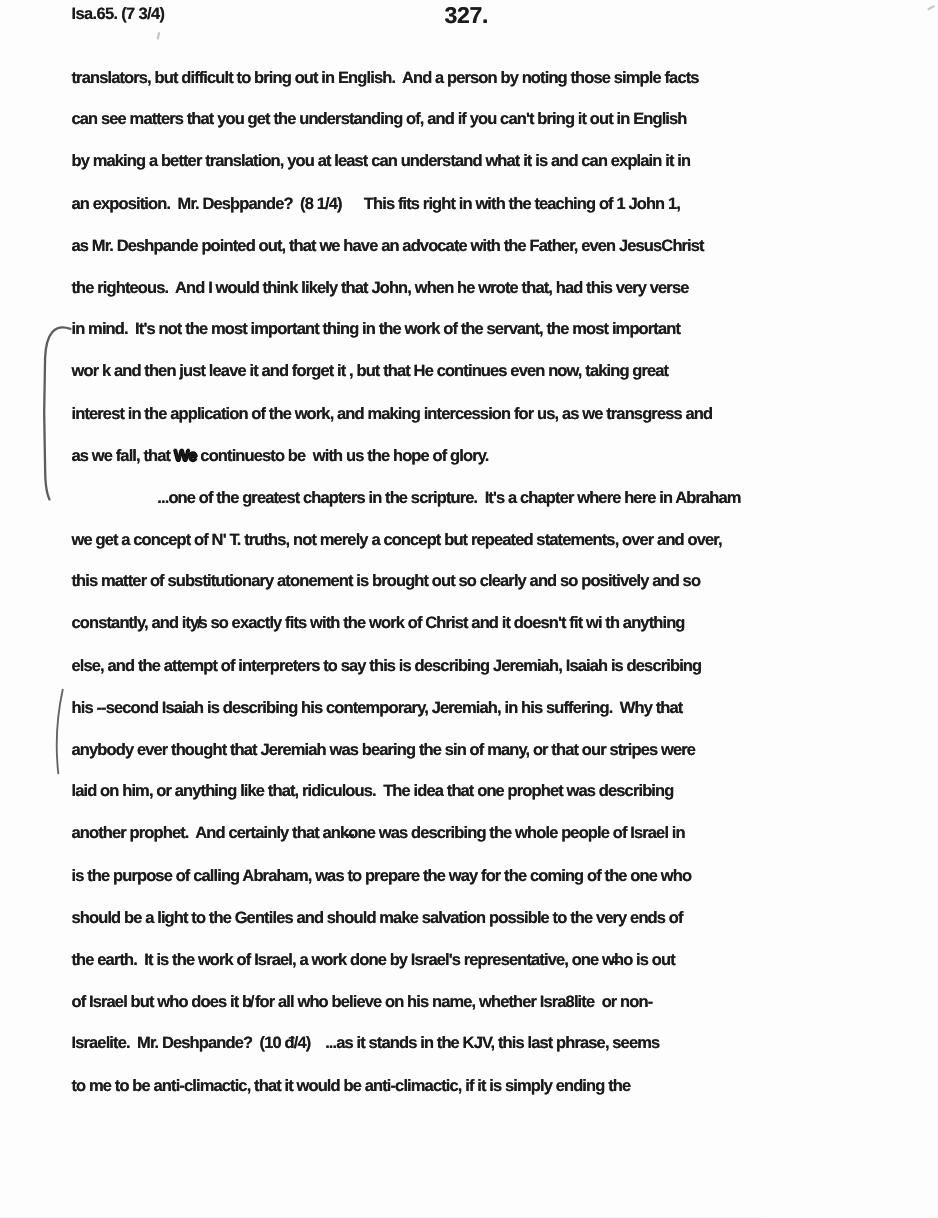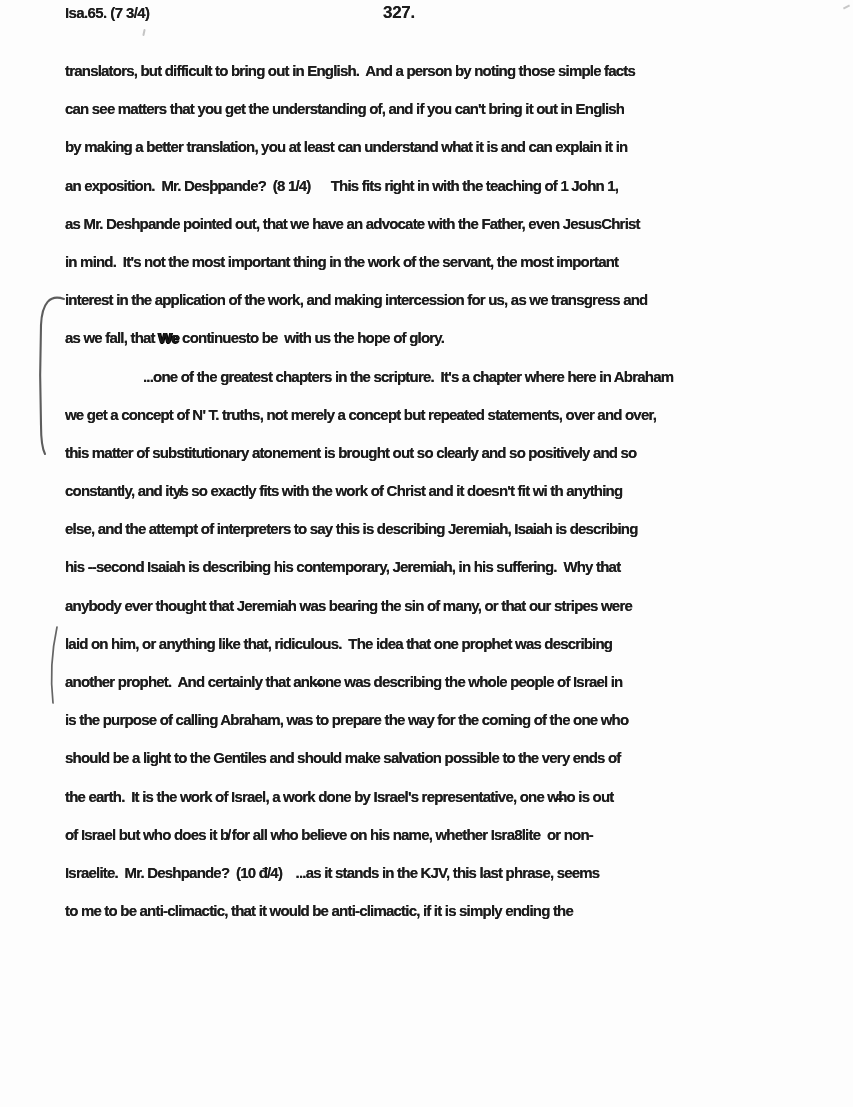--- a/index.html
+++ b/index.html
@@ -7,21 +7,21 @@
     position:relative;
     width:853px;height:1107px;
     background:#fdfdfd;
     font-family:Liberation Sans, sans-serif;
     font-weight:700;
     color:#1c1c1c;
     overflow:hidden;
   }
   .hdr-left{position:absolute;left:65px;top:4px;font-size:15px;letter-spacing:-0.6px;white-space:pre;
     text-shadow:0 0 0.5px rgba(20,20,20,0.75);}
-  .hdr-page{position:absolute;left:383px;top:3px;font-size:17px;letter-spacing:-0.3px;
+  .hdr-page{position:absolute;left:404px;top:3px;font-size:21px;letter-spacing:-0.3px;
     text-shadow:0 0 0.5px rgba(20,20,20,0.75);}
   .doc-body{position:absolute;left:65px;top:52px;width:788px;}
   .line{
     height:38.2px;line-height:38.2px;
     font-size:15px;letter-spacing:-0.8px;
     white-space:pre;
     text-shadow:0 0 0.5px rgba(20,20,20,0.75);
   }
   .indent{text-indent:78px;}
   .shift-left{margin-left:-7px;}
@@ -44,21 +44,23 @@
 
   <div class="speck-tr"></div>
   <div class="speck-apostrophe"></div>
 
   <div class="doc-body">
     <div class="line">translators, but difficult to bring out in English.  And a person by noting those simple facts</div>
     <div class="line">can see matters that you get the understanding of, and if you can't bring it out in English</div>
     <div class="line">by making a better translation, you at least can understand what it is and can explain it in</div>
     <div class="line">an exposition.  Mr. Desþpande?  (8 1/4)      This fits right in with the teaching of 1 John 1,</div>
     <div class="line">as Mr. Deshpande pointed out, that we have an advocate with the Father, even JesusChrist</div>
+    <div class="line">the righteous.  And I would think likely that John, when he wrote that, had this very verse</div>
     <div class="line">in mind.  It's not the most important thing in the work of the servant, the most important</div>
+    <div class="line">wor k and then just leave it and forget it , but that He continues even now, taking great</div>
     <div class="line">interest in the application of the work, and making intercession for us, as we transgress and</div>
     <div class="line"><span>as we fall, that </span><span class="overstruck">We</span><span> continuesto be  with us the hope of glory.</span></div>
     <div class="line indent">...one of the greatest chapters in the scripture.  It's a chapter where here in Abraham</div>
     <div class="line">we get a concept of N' T. truths, not merely a concept but repeated statements, over and over,</div>
     <div class="line">this matter of substitutionary atonement is brought out so clearly and so positively and so</div>
     <div class="line">constantly, and ity̸s so exactly fits with the work of Christ and it doesn't fit wi th anything</div>
     <div class="line">else, and the attempt of interpreters to say this is describing Jeremiah, Isaiah is describing</div>
     <div class="line">his --second Isaiah is describing his contemporary, Jeremiah, in his suffering.  Why that</div>
     <div class="line">anybody ever thought that Jeremiah was bearing the sin of many, or that our stripes were</div>
     <div class="line">laid on him, or anything like that, ridiculous.  The idea that one prophet was describing</div>

